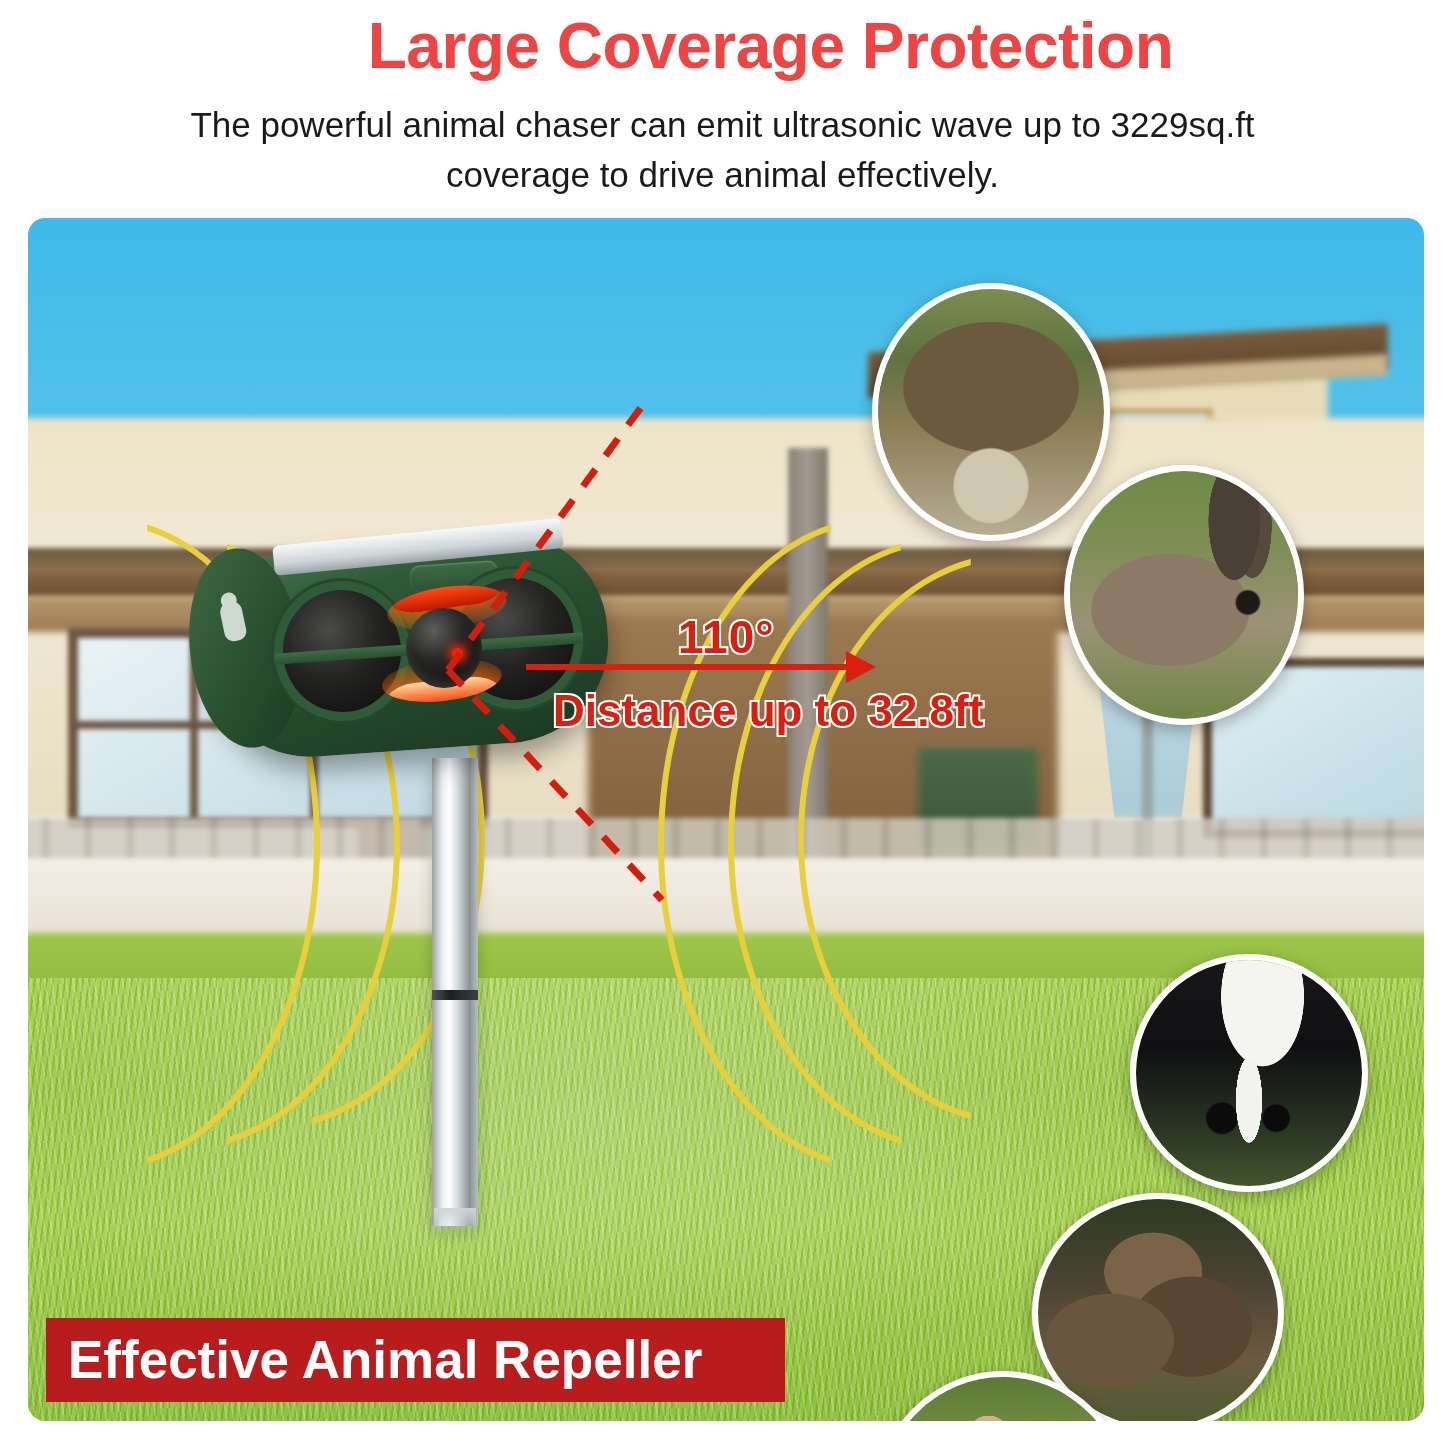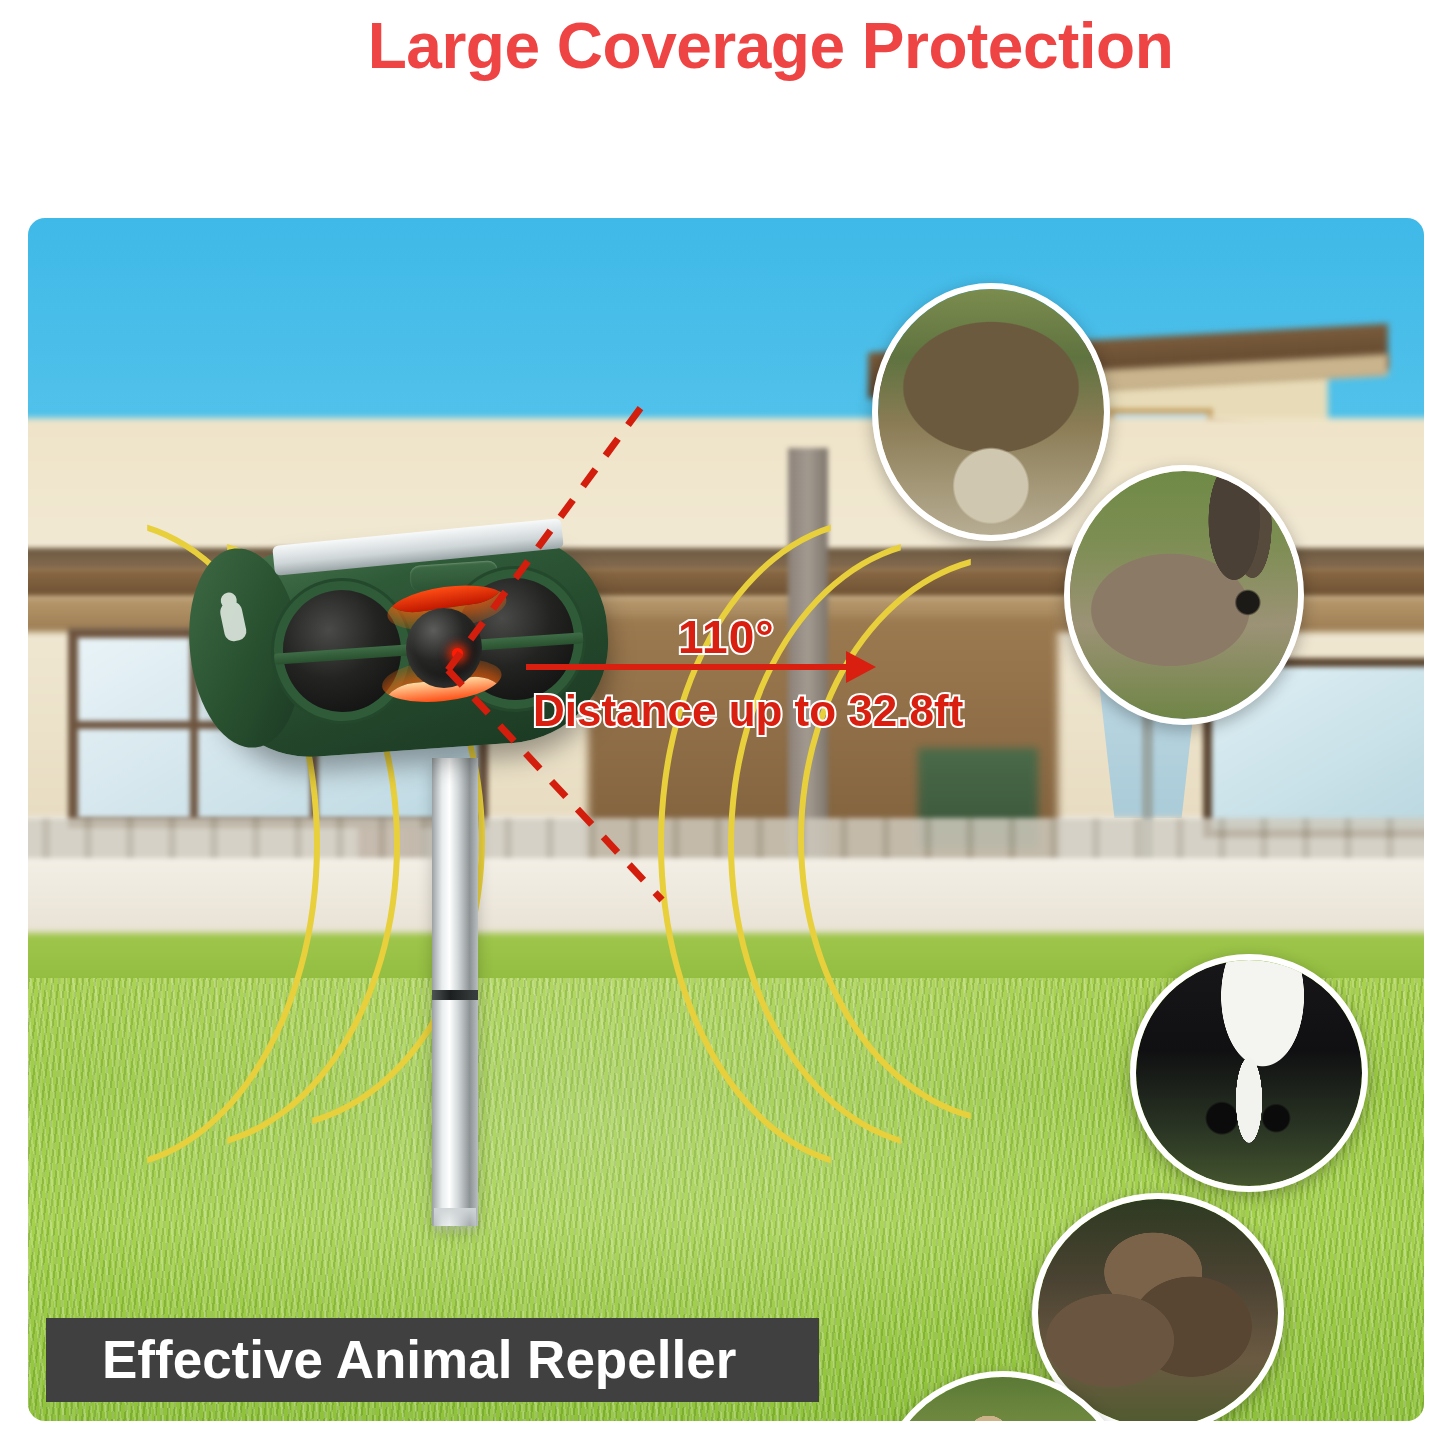--- a/index.html
+++ b/index.html
@@ -180,21 +180,21 @@
   
   .cone{position:absolute;left:0;top:0;width:1396px;height:1203px;pointer-events:none;}
 
   .arrow-line{position:absolute;left:498px;top:446px;width:335px;height:6px;
     background:#d91f0f;}
   .arrow-head{position:absolute;left:818px;top:433px;width:0;height:0;
     border-left:30px solid #d91f0f;border-top:16px solid transparent;border-bottom:16px solid transparent;}
   .ann{position:absolute;font-weight:bold;color:#d91f0f;
     -webkit-text-stroke:4px #ffffff;paint-order:stroke fill;}
   .ann-deg{left:650px;top:392px;font-size:46px;letter-spacing:1px;}
-  .ann-dist{left:505px;top:468px;font-size:44px;letter-spacing:0px;}
+  .ann-dist{left:525px;top:468px;font-size:44px;letter-spacing:0px;}
 
   
   .circ{position:absolute;border-radius:50%;border:6px solid #ffffff;
     box-shadow:0 5px 16px rgba(0,0,0,.28);overflow:hidden;}
   .circ .inner{position:absolute;inset:0;border-radius:50%;}
 
   .c-squirrel{left:844px;top:65px;width:226px;height:246px;}
   .c-squirrel .inner{background:
     radial-gradient(circle at 50% 80%, #cfc7b0 0 16%, rgba(0,0,0,0) 17%),
     radial-gradient(ellipse 70% 48% at 50% 40%, #6b5a3e 0 55%, rgba(0,0,0,0) 56%),
@@ -225,34 +225,38 @@
   .c-deer{left:848px;top:1153px;width:242px;height:242px;}
   .c-deer .inner{background:
     radial-gradient(ellipse 38% 26% at 40% 52%, #b29a72 0 80%, rgba(0,0,0,0) 81%),
     radial-gradient(ellipse 18% 20% at 66% 40%, #4a3524 0 78%, rgba(0,0,0,0) 79%),
     radial-gradient(ellipse 10% 8% at 44% 22%, #cbb289 0 75%, rgba(0,0,0,0) 76%),
     linear-gradient(180deg,#5b7a36 0%,#7a9044 28%,#8a7b55 58%,#6c8a3c 100%);}
 
   
   .banner{
     position:absolute;left:46px;top:1318px;width:739px;height:84px;
-    background:#404040;display:flex;align-items:center;padding-left:34px;
+    background:#b91c1c;display:flex;align-items:center;
   }
   .banner span{
     color:#ffffff;font-size:53px;font-weight:bold;padding-left:22px;
     line-height:84px;letter-spacing:0px;white-space:nowrap;
   }
 </style>
 </head>
 <body>
 
 <div class="page">
 
   <div class="header">
     <div class="title">Large Coverage Protection</div>
+    <div class="subtitle">
+      <div>The powerful animal chaser can emit ultrasonic wave up to 3229sq.ft</div>
+      <div>coverage to drive animal effectively.</div>
+    </div>
   </div>
 
   <div class="photo">
 
     <div class="sky"></div>
 
     <div class="house-upper"></div>
     <div class="roof-upper"></div>
     <div class="roof-upper2"></div>
     <div class="win-up1"></div>

